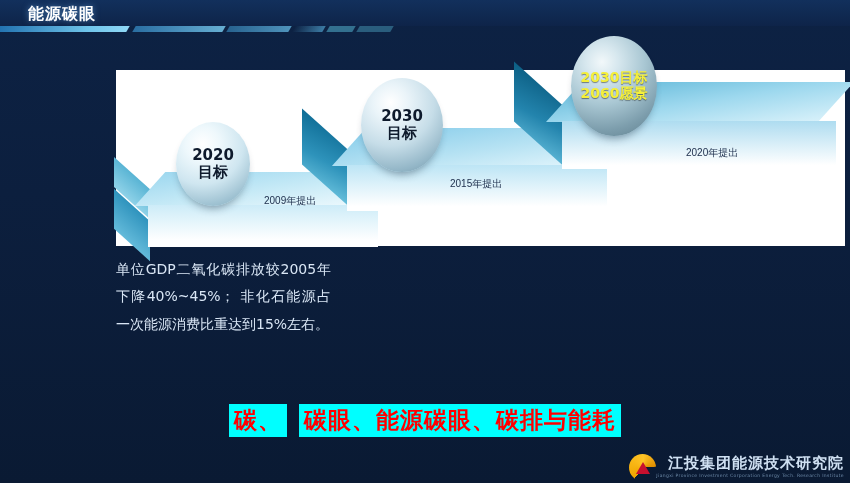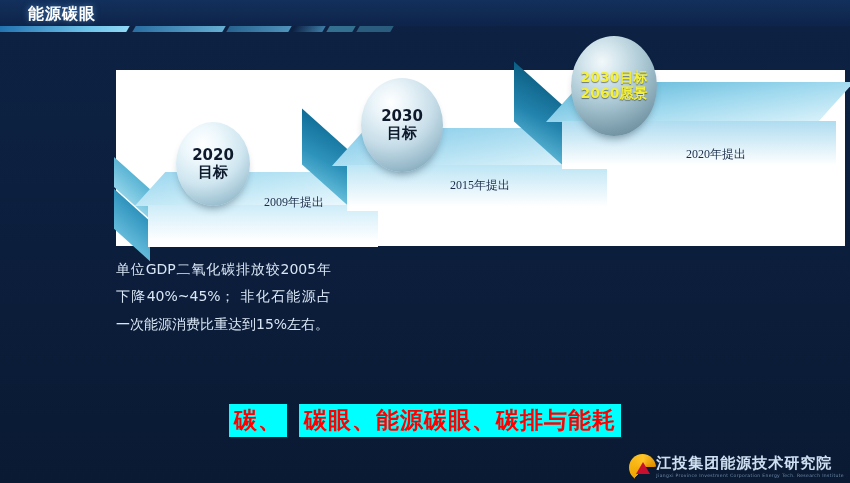--- a/index.html
+++ b/index.html
@@ -89,22 +89,22 @@
   .step3{left:400px;top:12px;width:330px;height:164px;}
   .step3 .top{width:272px;height:40px;left:48px;top:0;
     background:linear-gradient(170deg,#5fb7d8 0%,#9dd8ee 50%,#d8f1fa 100%);}
   .step3 .side{left:-2px;top:2px;width:50px;height:60px;
     background:linear-gradient(160deg,#0c5f84 0%,#2384ad 55%,#5ab4d4 100%);}
   .step3 .front{left:46px;top:39px;width:274px;height:48px;
     background:linear-gradient(180deg,#aedcf0 0%,#ffffff 92%);}
 
   
   .year-label{
-    position:absolute;color:#1b2c4a;font-size:12px;white-space:nowrap;
-    font-family:Liberation Serif, serif;
+    position:absolute;color:#1b2c4a;font-size:10px;white-space:nowrap;
+    font-family:Liberation Sans, sans-serif;
     text-align:center;
   }
   .yl1{left:148px;top:124px;}
   .yl2{left:334px;top:107px;}
   .yl3{left:570px;top:76px;}
 
   
   .sphere{
     position:absolute;border-radius:50%;
     display:flex;flex-direction:column;align-items:center;justify-content:center;
@@ -153,21 +153,21 @@
   .cap-chunk{
     background:#00ffff;color:#ff0000;
     font-size:23px;font-weight:bold;letter-spacing:1px;
     padding:1px 5px;white-space:nowrap;
     font-family:"DejaVu Sans","Liberation Sans",sans-serif;
   }
 
   
   .logo{
     position:absolute;right:6px;bottom:2px;
-    display:flex;align-items:center;
+    display:flex;align-items:center;text-align:right;
   }
   .logo-mark{
     position:relative;width:27px;height:27px;border-radius:50%;
     background:conic-gradient(from 215deg,#f0a500 0deg,#ffc426 150deg,#e08f00 230deg,rgba(0,0,0,0) 232deg,rgba(0,0,0,0) 360deg);
   }
   .logo-mark::after{
     content:"";position:absolute;left:50%;top:52%;
     transform:translate(-50%,-50%);
     width:0;height:0;
     border-left:7px solid transparent;

